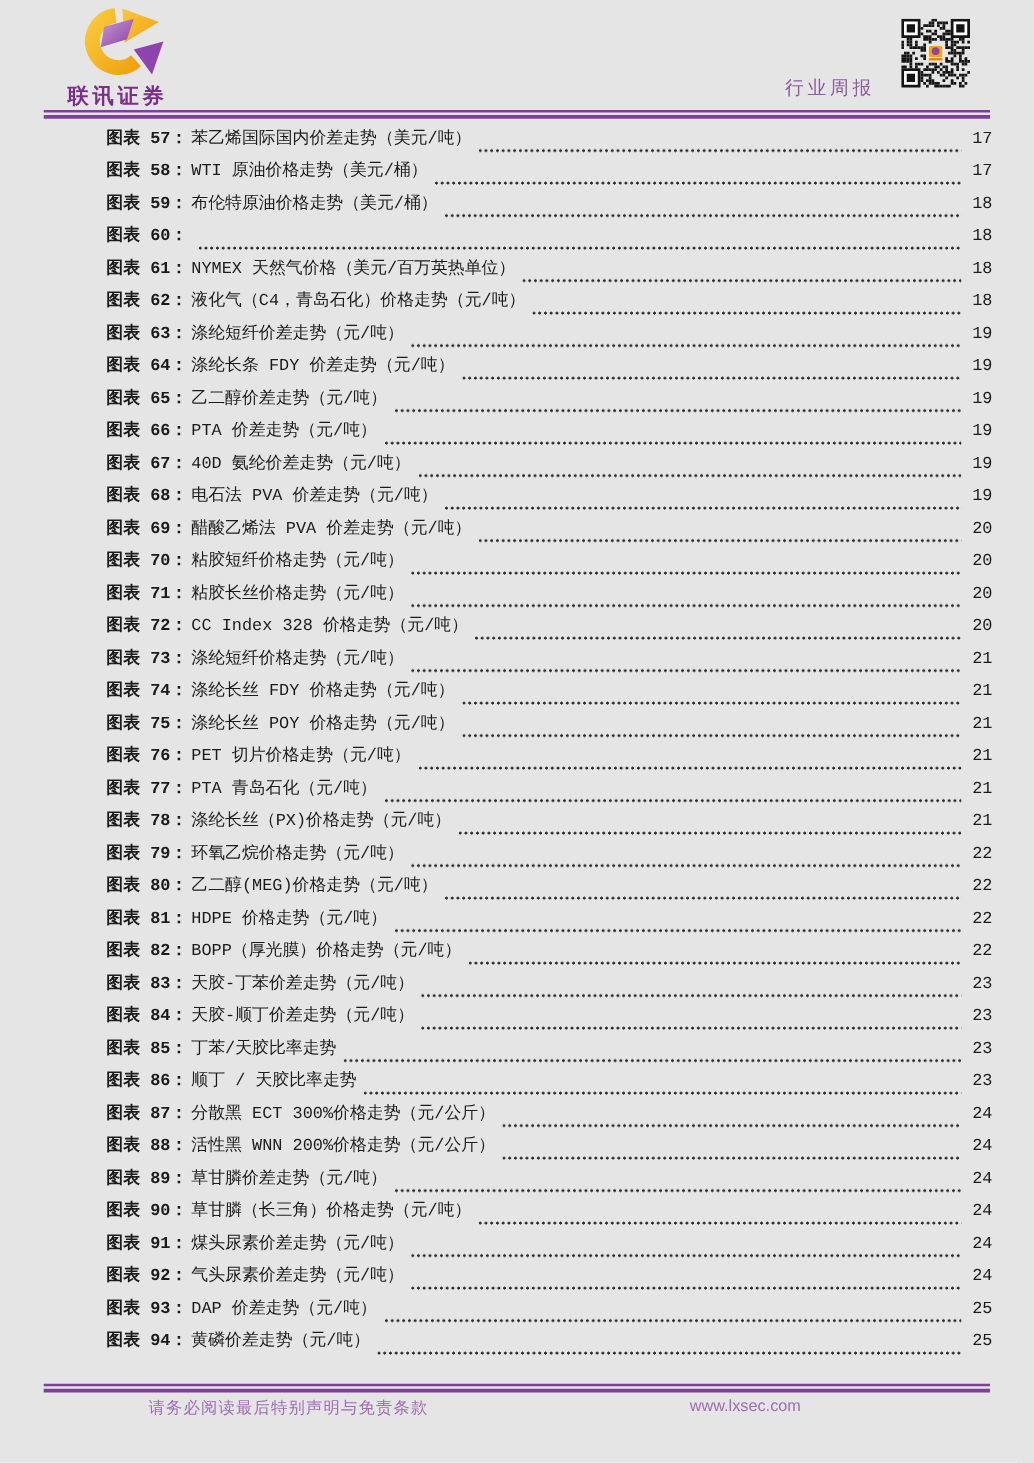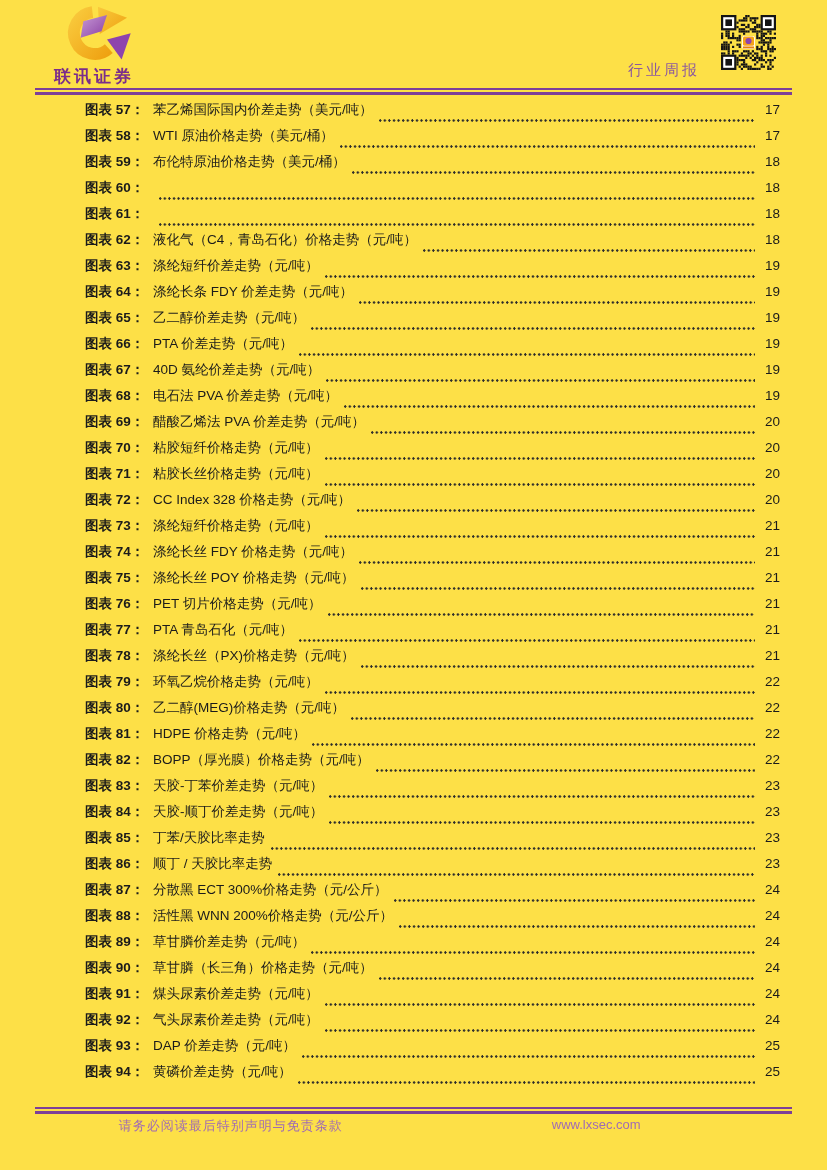--- a/index.html
+++ b/index.html
@@ -1,21 +1,21 @@
 <!DOCTYPE html>
 <html><head>
 <meta charset="utf-8">
 <style>
   html,body{margin:0;padding:0;}
   body{
     width:827px;height:1170px;background:#ffffff;position:relative;
     font-family:"Liberation Sans","DejaVu Sans",sans-serif;
     -webkit-font-smoothing:antialiased;
   }
-  .page{position:absolute;inset:0;overflow:hidden;background:#fde047;}
+  .page{position:absolute;inset:0;overflow:hidden;background:#e5e5e5;}
 
   
   .logo{position:absolute;left:54px;top:6px;width:92px;text-align:left;}
   .logo svg{display:block;margin-left:2px;}
   .logo-text{
     display:block;margin-top:1px;color:#7b2d8b;font-weight:bold;font-size:17px;
     letter-spacing:3px;font-family:"Liberation Serif","DejaVu Serif",serif;
   }
   .report-type{
     position:absolute;right:127px;top:61px;font-size:15px;color:#8d5a9e;
@@ -23,21 +23,21 @@
   }
   .qr{position:absolute;right:51px;top:15px;width:55px;height:60px;}
   .rule{
     position:absolute;left:35px;right:35px;height:2px;
     border-top:2px solid #7d3f98;border-bottom:3px solid #7d3f98;
   }
   .header-rule{top:88px;}
   .footer-rule{top:1107px;}
 
   
-  .toc{position:absolute;left:85px;right:47px;top:101px;}
+  .toc{position:absolute;left:85px;right:33px;top:101px;font-family:Liberation Mono, monospace;}
   .toc-row{display:flex;align-items:baseline;height:26px;font-size:13.5px;color:#1b1b1b;}
   .lab{flex:none;width:68px;font-weight:bold;white-space:nowrap;}
   .tit{flex:none;white-space:nowrap;text-align:right;}
   .leader{
     flex:1;align-self:flex-end;height:3px;margin:0 3px 5px 6px;
     background-image:radial-gradient(circle at 1.2px 1.5px,#2b2b2b 1px,transparent 1.35px);
     background-size:4.6px 3px;background-repeat:repeat-x;background-position:left bottom;
     min-width:10px;
   }
   .pg{flex:none;min-width:22px;text-align:right;}
@@ -329,20 +329,21 @@
         <span class="leader"></span>
         <span class="pg">18</span>
       </div>
       <div class="toc-row">
         <span class="lab">图表 60：</span>
         <span class="leader"></span>
         <span class="pg">18</span>
       </div>
       <div class="toc-row">
         <span class="lab">图表 61：</span>
+        <span class="tit">NYMEX 天然气价格（美元/百万英热单位）</span>
         <span class="leader"></span>
         <span class="pg">18</span>
       </div>
       <div class="toc-row">
         <span class="lab">图表 62：</span>
         <span class="tit">液化气（C4，青岛石化）价格走势（元/吨）</span>
         <span class="leader"></span>
         <span class="pg">18</span>
       </div>
       <div class="toc-row">

